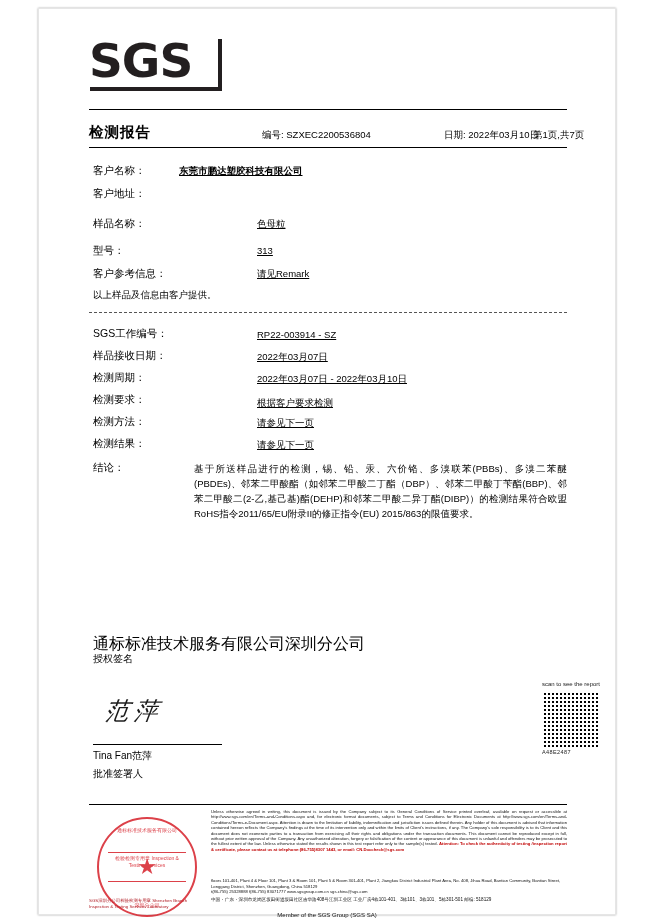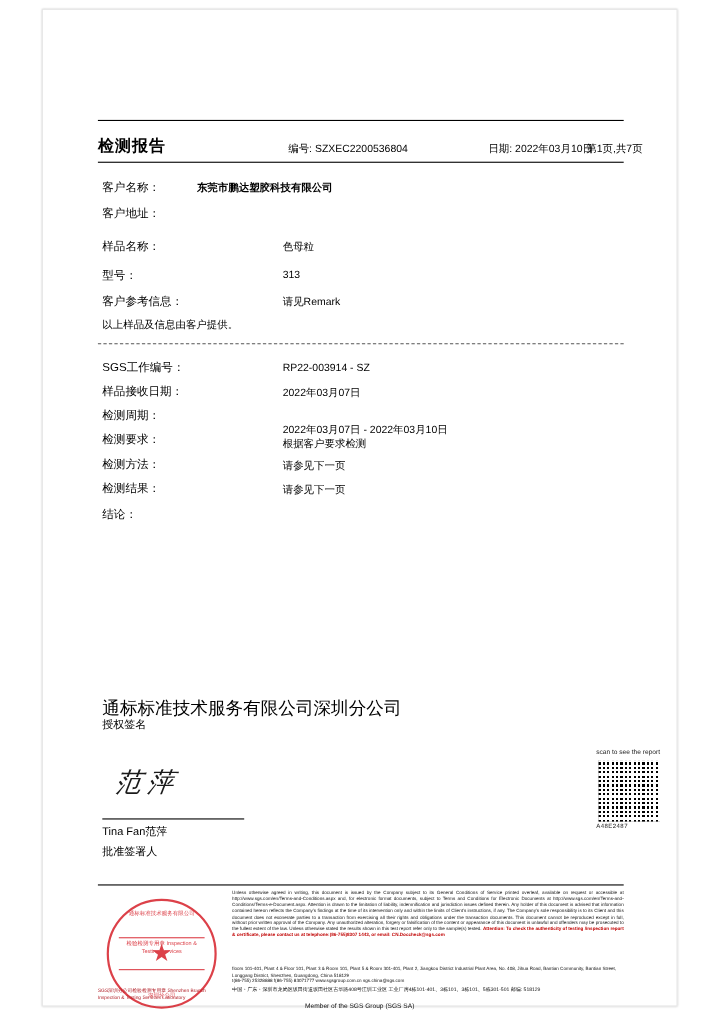--- a/index.html
+++ b/index.html
@@ -104,20 +104,21 @@
 
   
   .field-label {
     position: absolute;
     left: 54px;
     font-size: 10.5px;
   }
   .field-value {
     position: absolute;
     font-size: 9.5px;
+    text-decoration: underline;
   }
   .bold { font-weight: bold; }
 
   .note {
     position: absolute;
     left: 54px;
     font-size: 9.5px;
   }
 
   .dashed {
@@ -326,20 +327,25 @@
     color: #d6202a;
     white-space: nowrap;
   }
 </style>
 </head>
 <body>
 
 <div class="page">
   <div class="sheet">
 
+    <div class="logo-wrap">
+      <div class="logo-text">SGS</div>
+      <div class="logo-underline"></div>
+      <div class="logo-tick"></div>
+    </div>
 
     <div class="rule rule-top"></div>
 
     <div class="title">检测报告</div>
     <div class="hdr-no">
       <span>编号:</span>
       <span>SZXEC2200536804</span>
     </div>
     <div class="hdr-date">
       <span>日期:</span>
@@ -367,32 +373,33 @@
 
     <div class="dashed" style="top:303px"></div>
 
     <div class="field-label" style="top:318px">SGS工作编号：</div>
     <div class="field-value" style="left:218px; top:320px">RP22-003914 - SZ</div>
 
     <div class="field-label" style="top:340px">样品接收日期：</div>
     <div class="field-value" style="left:218px; top:342px">2022年03月07日</div>
 
     <div class="field-label" style="top:362px">检测周期：</div>
-    <div class="field-value" style="left:218px; top:376px">2022年03月07日 - 2022年03月10日</div>
+    <div class="field-value" style="left:218px; top:364px">2022年03月07日 - 2022年03月10日</div>
 
     <div class="field-label" style="top:384px">检测要求：</div>
     <div class="field-value" style="left:218px; top:388px">根据客户要求检测</div>
 
     <div class="field-label" style="top:406px">检测方法：</div>
     <div class="field-value" style="left:218px; top:408px">请参见下一页</div>
 
     <div class="field-label" style="top:428px">检测结果：</div>
     <div class="field-value" style="left:218px; top:430px">请参见下一页</div>
 
     <div class="field-label" style="top:452px">结论：</div>
+    <div class="concl-text">基于所送样品进行的检测，锡、铅、汞、六价铬、多溴联苯(PBBs)、多溴二苯醚(PBDEs)、邻苯二甲酸酯（如邻苯二甲酸二丁酯（DBP）、邻苯二甲酸丁苄酯(BBP)、邻苯二甲酸二(2-乙,基己基)酯(DEHP)和邻苯二甲酸二异丁酯(DIBP)）的检测结果符合欧盟RoHS指令2011/65/EU附录II的修正指令(EU) 2015/863的限值要求。</div>
 
     <div class="sig-company">通标标准技术服务有限公司深圳分公司</div>
     <div class="sig-auth">授权签名</div>
     <div class="sig-script">范萍</div>
     <div class="sig-line"></div>
     <div class="sig-name">Tina Fan范萍</div>
     <div class="sig-role">批准签署人</div>
 
     <div class="qr-caption">scan to see the report</div>
     <div class="qr"></div>

